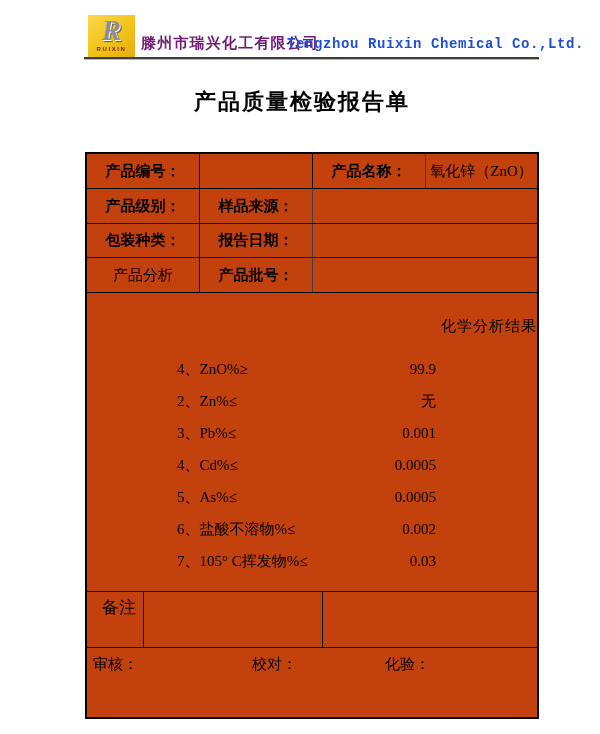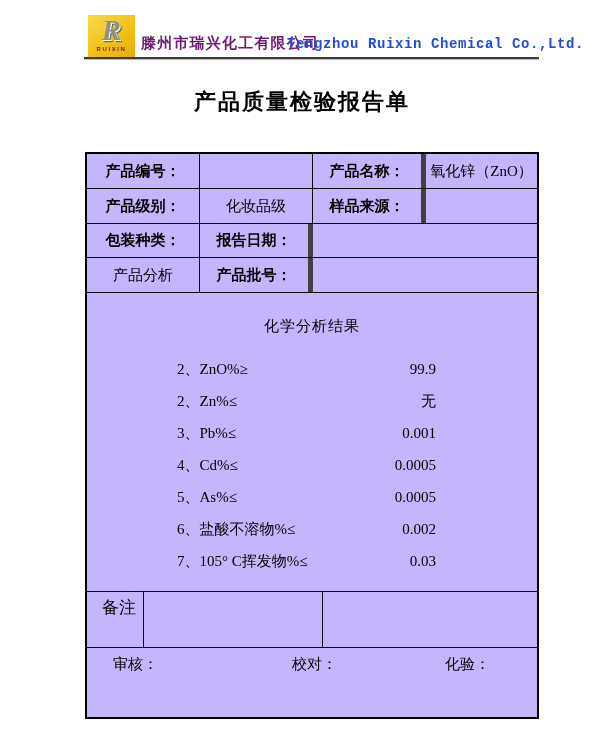--- a/index.html
+++ b/index.html
@@ -45,59 +45,59 @@
   
   .doc-title {
     position:absolute; left:2px; top:87px; width:600px; text-align:center;
     font-family:"Liberation Sans", sans-serif;
     font-size:22px; font-weight:bold; letter-spacing:2px; color:#000;
   }
 
   
   .report-table {
     position:absolute; left:85px; top:152px; width:454px; height:567px;
-    border:2px solid #000; box-sizing:border-box; background:#c4b5fd;
+    border:2px solid #000; box-sizing:border-box; background:#c2410c;
     display:flex; flex-direction:column;
   }
   .trow { display:flex; box-sizing:border-box; border-bottom:1px solid #000; }
   .r-info { height:35px; }
   .r-info3 { height:34px; }
   .cell {
     box-sizing:border-box; display:flex; align-items:center; justify-content:center;
     font-size:15px; overflow:hidden; white-space:nowrap;
   }
   .c1 { width:113px; border-right:1px solid #000; }
   .c2 { width:113px; border-right:1px solid #000; }
-  .c3 { width:113px; border-right:5px solid #404040; }
+  .c3 { width:113px; border-right:1px solid #404040; }
   .c4 { flex:1; }
   .label-cell { font-family:"Liberation Sans", sans-serif; font-weight:bold; }
   .value-cell { font-family:"Liberation Serif", serif;text-align:center; }
 
   
   .analysis-row { height:299px; display:block; border-bottom:1px solid #000; box-sizing:border-box; }
-  .analysis-title { text-align:center; padding-top:24px; font-size:15px; letter-spacing:1px; }
+  .analysis-title { text-align:right; padding-top:24px; font-size:15px; letter-spacing:1px; }
   .analysis-items { margin:26px 0 0 90px; width:259px; }
   .analysis-item {
     display:flex; justify-content:space-between;
     font-size:15px; line-height:15px; margin-bottom:17px; white-space:nowrap;
   }
 
   
   .remarks-row { height:56px; }
   .rc1 { width:57px; border-right:1px solid #000; }
   .rc2 { width:179px; border-right:1px solid #000; }
   .rc3 { flex:1; }
   .remarks-cell {
     box-sizing:border-box; align-items:flex-start; justify-content:flex-start;
     display:flex; font-size:17px; padding:4px 0 0 15px;
   }
 
   
   .sign-row { height:69px; border-bottom:none; display:block; padding:7px 0 0 6px; box-sizing:border-box; }
-  .sign-span { display:inline-block; font-size:15px; vertical-align:top;margin-left:20px; }
+  .sign-span { display:inline-block; font-size:15px; vertical-align:top; }
   .sign-1 { width:155px; }
   .sign-2 { width:129px; }
 </style>
 </head>
 <body>
 
 <div class="logo">
   <div class="logo-r">R</div>
   <div class="logo-brand">RUIXIN</div>
 </div>
@@ -111,41 +111,40 @@
 
   <div class="trow r-info">
     <div class="cell c1 label-cell">产品编号：</div>
     <div class="cell c2 value-cell"></div>
     <div class="cell c3 label-cell">产品名称：</div>
     <div class="cell c4 value-cell">氧化锌（ZnO）</div>
   </div>
 
   <div class="trow r-info">
     <div class="cell c1 label-cell">产品级别：</div>
-    <div class="cell c2 value-cell">化妆品级</div>
     <div class="cell c3 label-cell">样品来源：</div>
   </div>
 
   <div class="trow r-info3">
     <div class="cell c1 label-cell">包装种类：</div>
     <div class="cell c3 label-cell">报告日期：</div>
     <div class="cell c4 value-cell"></div>
   </div>
 
   <div class="trow r-info">
     <div class="cell c2 value-cell">产品分析</div>
     <div class="cell c3 label-cell">产品批号：</div>
     <div class="cell c4 value-cell"></div>
   </div>
 
   <div class="trow analysis-row">
     <div class="analysis-title">化学分析结果</div>
     <div class="analysis-items">
       <div class="analysis-item">
-        <span>2、ZnO%≥</span>
+        <span>4、ZnO%≥</span>
         <span>99.9</span>
       </div>
       <div class="analysis-item">
         <span>2、Zn%≤</span>
         <span>无</span>
       </div>
       <div class="analysis-item">
         <span>3、Pb%≤</span>
         <span>0.001</span>
       </div>

